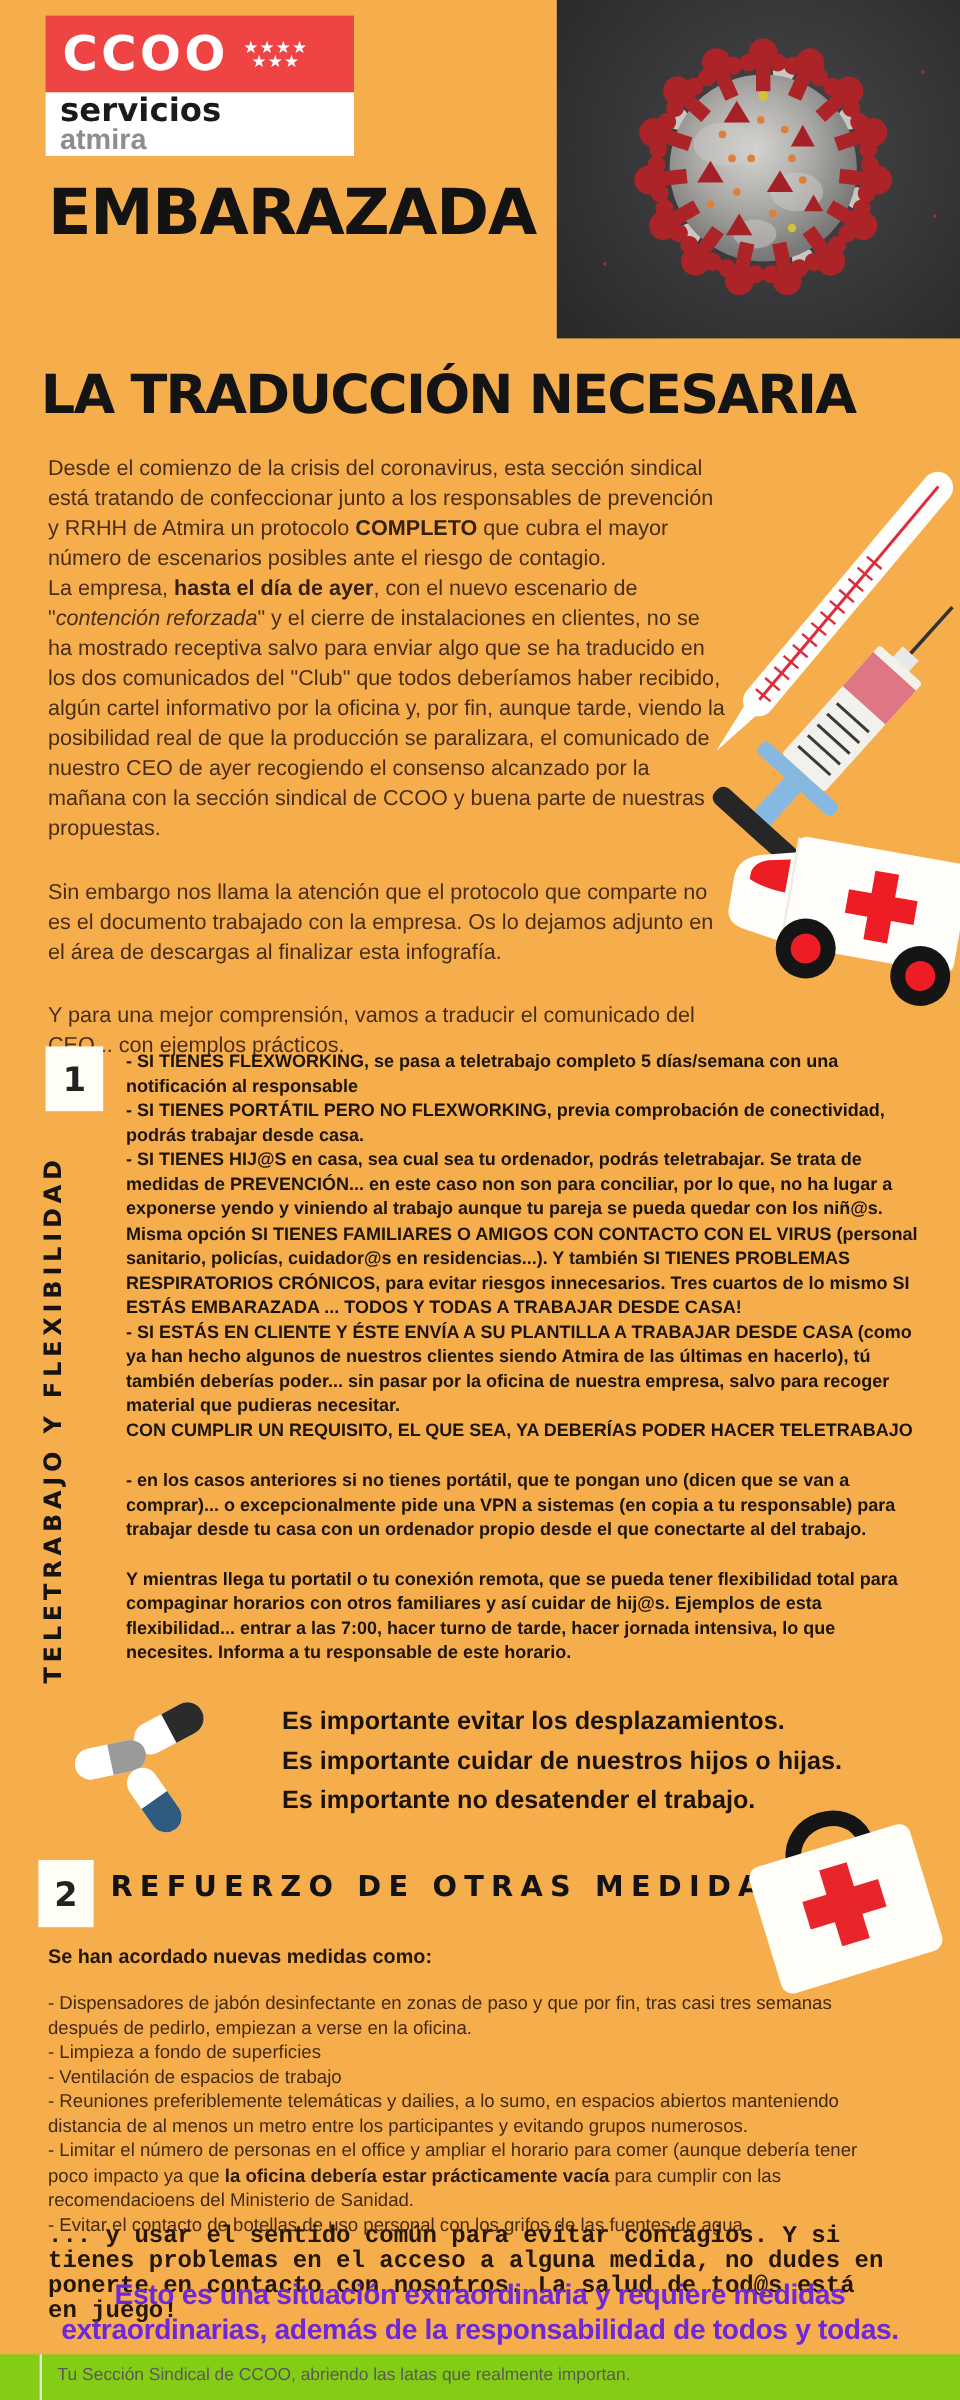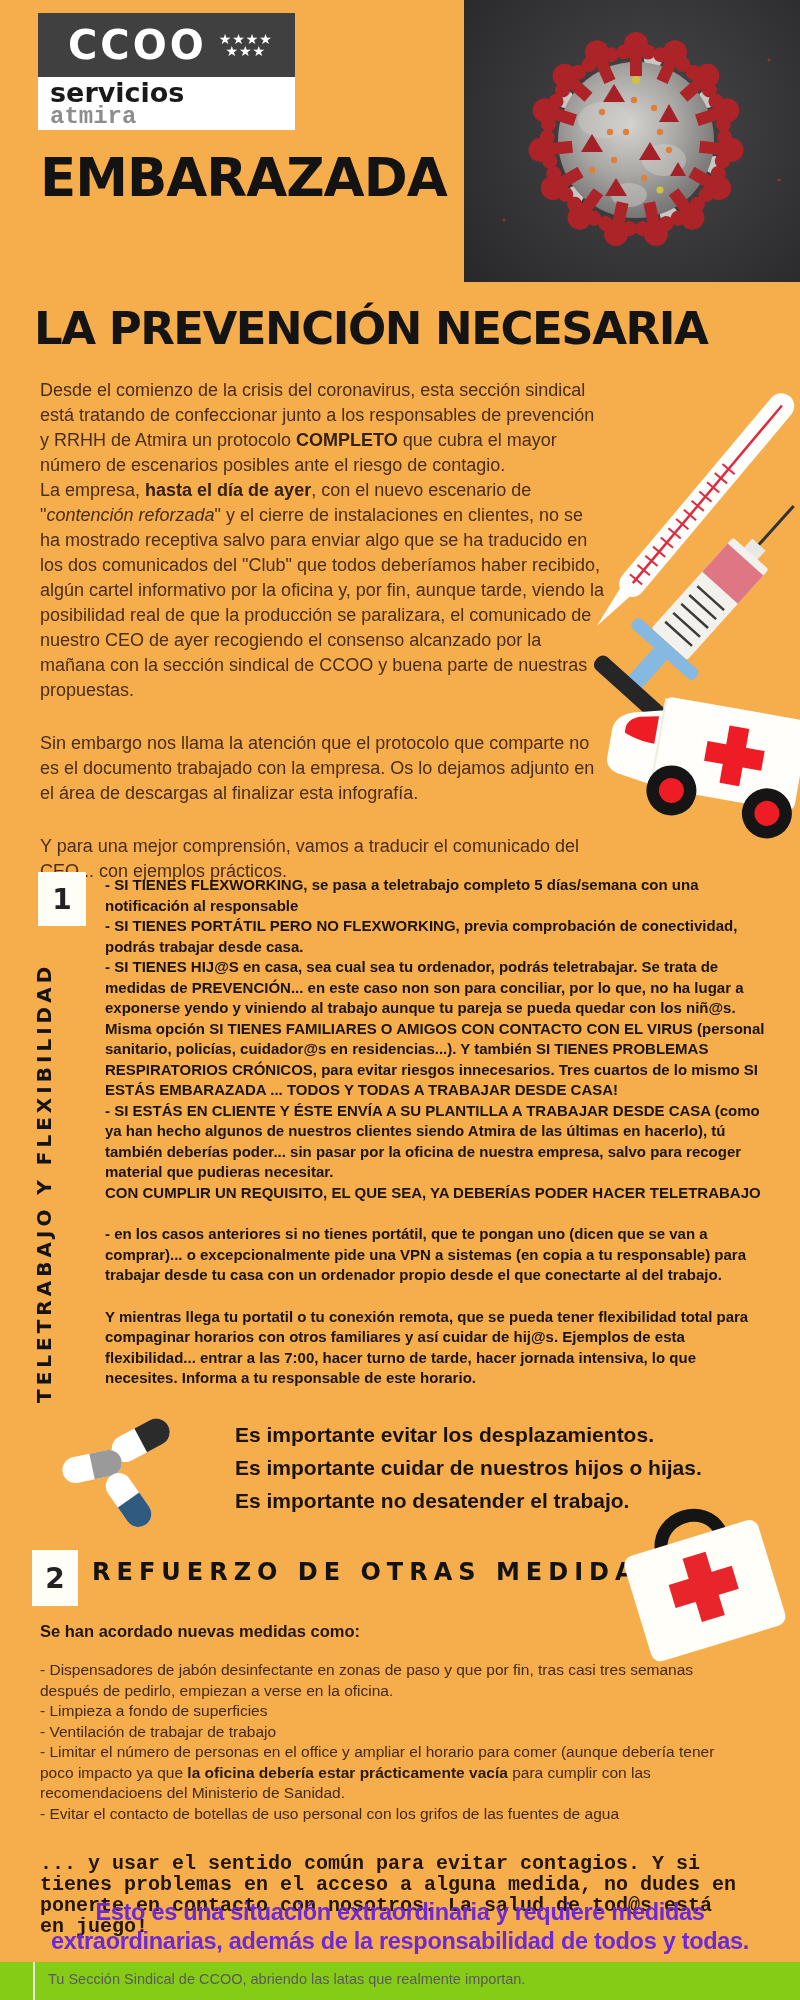--- a/index.html
+++ b/index.html
@@ -3,31 +3,31 @@
 <meta charset="utf-8">
 <style>
   html,body{margin:0;padding:0;background:#888;}
   .page{
     position:relative;width:800px;height:2000px;margin:0 auto;
     background:#F6AE4D;overflow:hidden;
     font-family:"Liberation Sans",sans-serif;
   }
   
   .logo{position:absolute;left:38px;top:13px;width:257px;}
-  .logo-red{height:64px;background:#404040;display:flex;align-items:center;padding-left:30px;box-sizing:border-box;}
+  .logo-red{height:64px;background:#ef4444;display:flex;align-items:center;padding-left:14px;box-sizing:border-box;}
   .logo-brand{
     font-family:"DejaVu Sans",sans-serif;font-weight:700;color:#fff;
     font-size:40px;letter-spacing:3px;line-height:1;
   }
   .logo-stars{display:flex;flex-direction:column;align-items:center;margin-left:12px;color:#fff;line-height:1;}
   .stars-r1{font-size:14px;letter-spacing:1px;}
   .stars-r2{font-size:14px;letter-spacing:1px;margin-top:-2px;}
   .logo-white{height:53px;background:#fff;padding:2px 0 0 12px;box-sizing:border-box;}
   .logo-servicios{font-family:"DejaVu Sans",sans-serif;font-weight:700;color:#1a1a1a;font-size:27px;line-height:27px;}
-  .logo-atmira{font-family:Liberation Mono, monospace;font-weight:700;color:#8d8d8d;font-size:24px;line-height:24px;margin-top:-1px;}
+  .logo-atmira{font-family:Liberation Sans, sans-serif;font-weight:700;color:#8d8d8d;font-size:24px;line-height:24px;margin-top:-1px;}
   
   .virus-panel{
     position:absolute;left:464px;top:0;width:336px;height:282px;
     background:radial-gradient(circle at 55% 45%, #48484a 0%, #333335 65%, #28282a 100%);
   }
   
   .title{
     position:absolute;left:40px;top:150px;margin:0;
     font-family:"DejaVu Sans",sans-serif;font-weight:700;color:#131313;
     font-size:53px;line-height:56px;letter-spacing:-1px;
@@ -188,21 +188,21 @@
       <circle cx="305" cy="60" r="1.5" fill="#8a3a34"></circle>
       <circle cx="315" cy="180" r="1.5" fill="#8a3a34"></circle>
       <circle cx="40" cy="220" r="1.5" fill="#8a3a34"></circle>
     </svg>
   </div>
 
   <h1 class="title">
     <div>EMBARAZADA</div>
   </h1>
 
-  <h2 class="main-heading">LA PREVENCIÓN NECESARIA</h2>
+  <h2 class="main-heading">LA TRADUCCIÓN NECESARIA</h2>
 
   <div class="intro">
     <p><span>Desde el comienzo de la crisis del coronavirus, esta sección sindical está tratando de confeccionar junto a los responsables de prevención y RRHH de Atmira un protocolo </span><span class="b">COMPLETO</span><span> que cubra el mayor número de escenarios posibles ante el riesgo de contagio.</span></p>
     <p><span>La empresa, </span><span class="b">hasta el día de ayer</span><span>, con el nuevo escenario de "</span><span class="i">contención reforzada</span><span>" y el cierre de instalaciones en clientes, no se ha mostrado receptiva salvo para enviar algo que se ha traducido en los dos comunicados del "Club" que todos deberíamos haber recibido, algún cartel informativo por la oficina y, por fin, aunque tarde, viendo la posibilidad real de que la producción se paralizara, el comunicado de nuestro CEO de ayer recogiendo el consenso alcanzado por la mañana con la sección sindical de CCOO y buena parte de nuestras propuestas.</span></p>
     <p class="gap">Sin embargo nos llama la atención que el protocolo que comparte no es el documento trabajado con la empresa. Os lo dejamos adjunto en el área de descargas al finalizar esta infografía.</p>
     <p class="gap">Y para una mejor comprensión, vamos a traducir el comunicado del CEO... con ejemplos prácticos.</p>
   </div>
 
   <svg class="icon thermometer-icon" width="220" height="310" viewBox="0 0 220 310">
     <g transform="rotate(40 110 155)">
@@ -304,21 +304,22 @@
       <rect x="90" y="76" width="24" height="66" fill="#E8252B"></rect>
       <rect x="69" y="97" width="66" height="24" fill="#E8252B"></rect>
     </g>
   </svg>
 
   <p class="s2-intro">Se han acordado nuevas medidas como:</p>
 
   <div class="s2-bullets">
     <p><span>- Dispensadores de jabón desinfectante en zonas de paso y que por fin, tras casi tres semanas después de pedirlo, empiezan a verse en la oficina.</span></p>
     <p><span>- Limpieza a fondo de superficies</span></p>
-    <p><span>- Ventilación de trabajar de trabajo</span></p>
+    <p><span>- Ventilación de espacios de trabajo</span></p>
+    <p><span>- Reuniones preferiblemente telemáticas y dailies, a lo sumo, en espacios abiertos manteniendo distancia de al menos un metro entre los participantes y evitando grupos numerosos.</span></p>
     <p><span>- Limitar el número de personas en el office y ampliar el horario para  comer (aunque debería tener poco impacto ya que </span><span class="b">la oficina debería estar prácticamente vacía</span><span> para cumplir con las recomendacioens del Ministerio de Sanidad.</span></p>
     <p><span>- Evitar el contacto de botellas de uso personal con los grifos de las fuentes de agua</span></p>
   </div>
 
   <p class="s2-closing">... y usar el sentido común para evitar contagios. Y si tienes problemas en el acceso a alguna medida, no dudes en ponerte en contacto con nosotros. La salud de tod@s está en juego!</p>
 
   <p class="statement">Esto es una situación extraordinaria y requiere medidas extraordinarias, además de la responsabilidad de todos y todas.</p>
 
   <footer class="footer">
     <div class="footer-line"></div>

